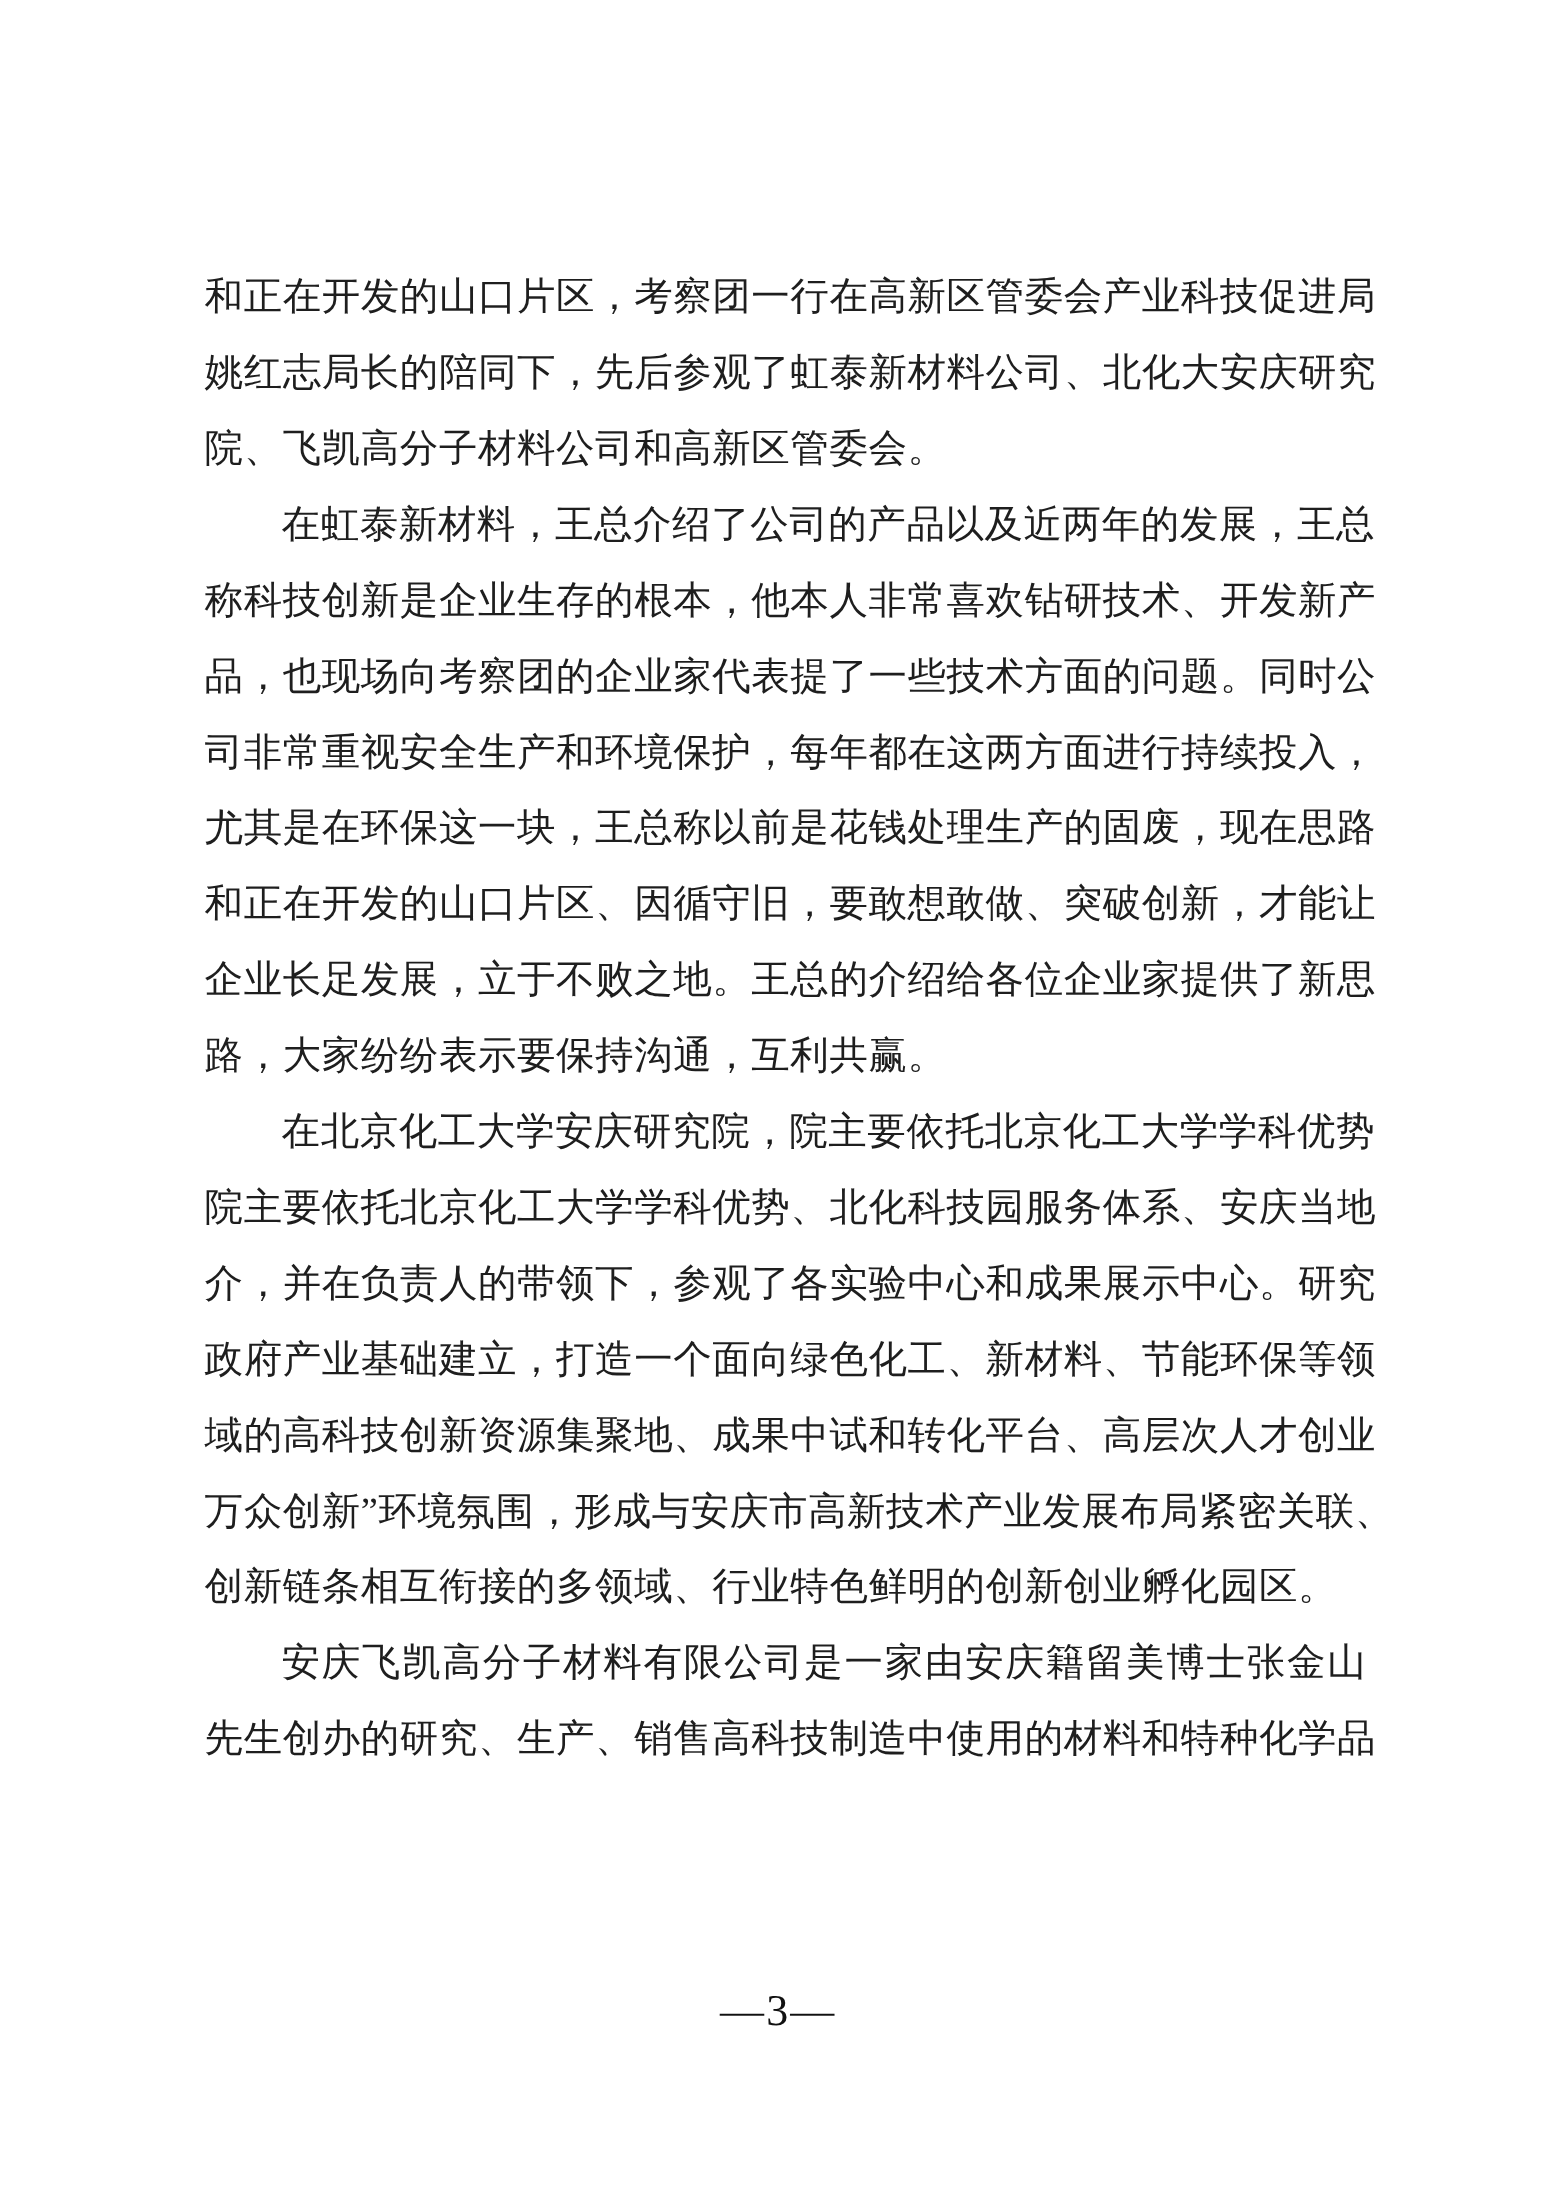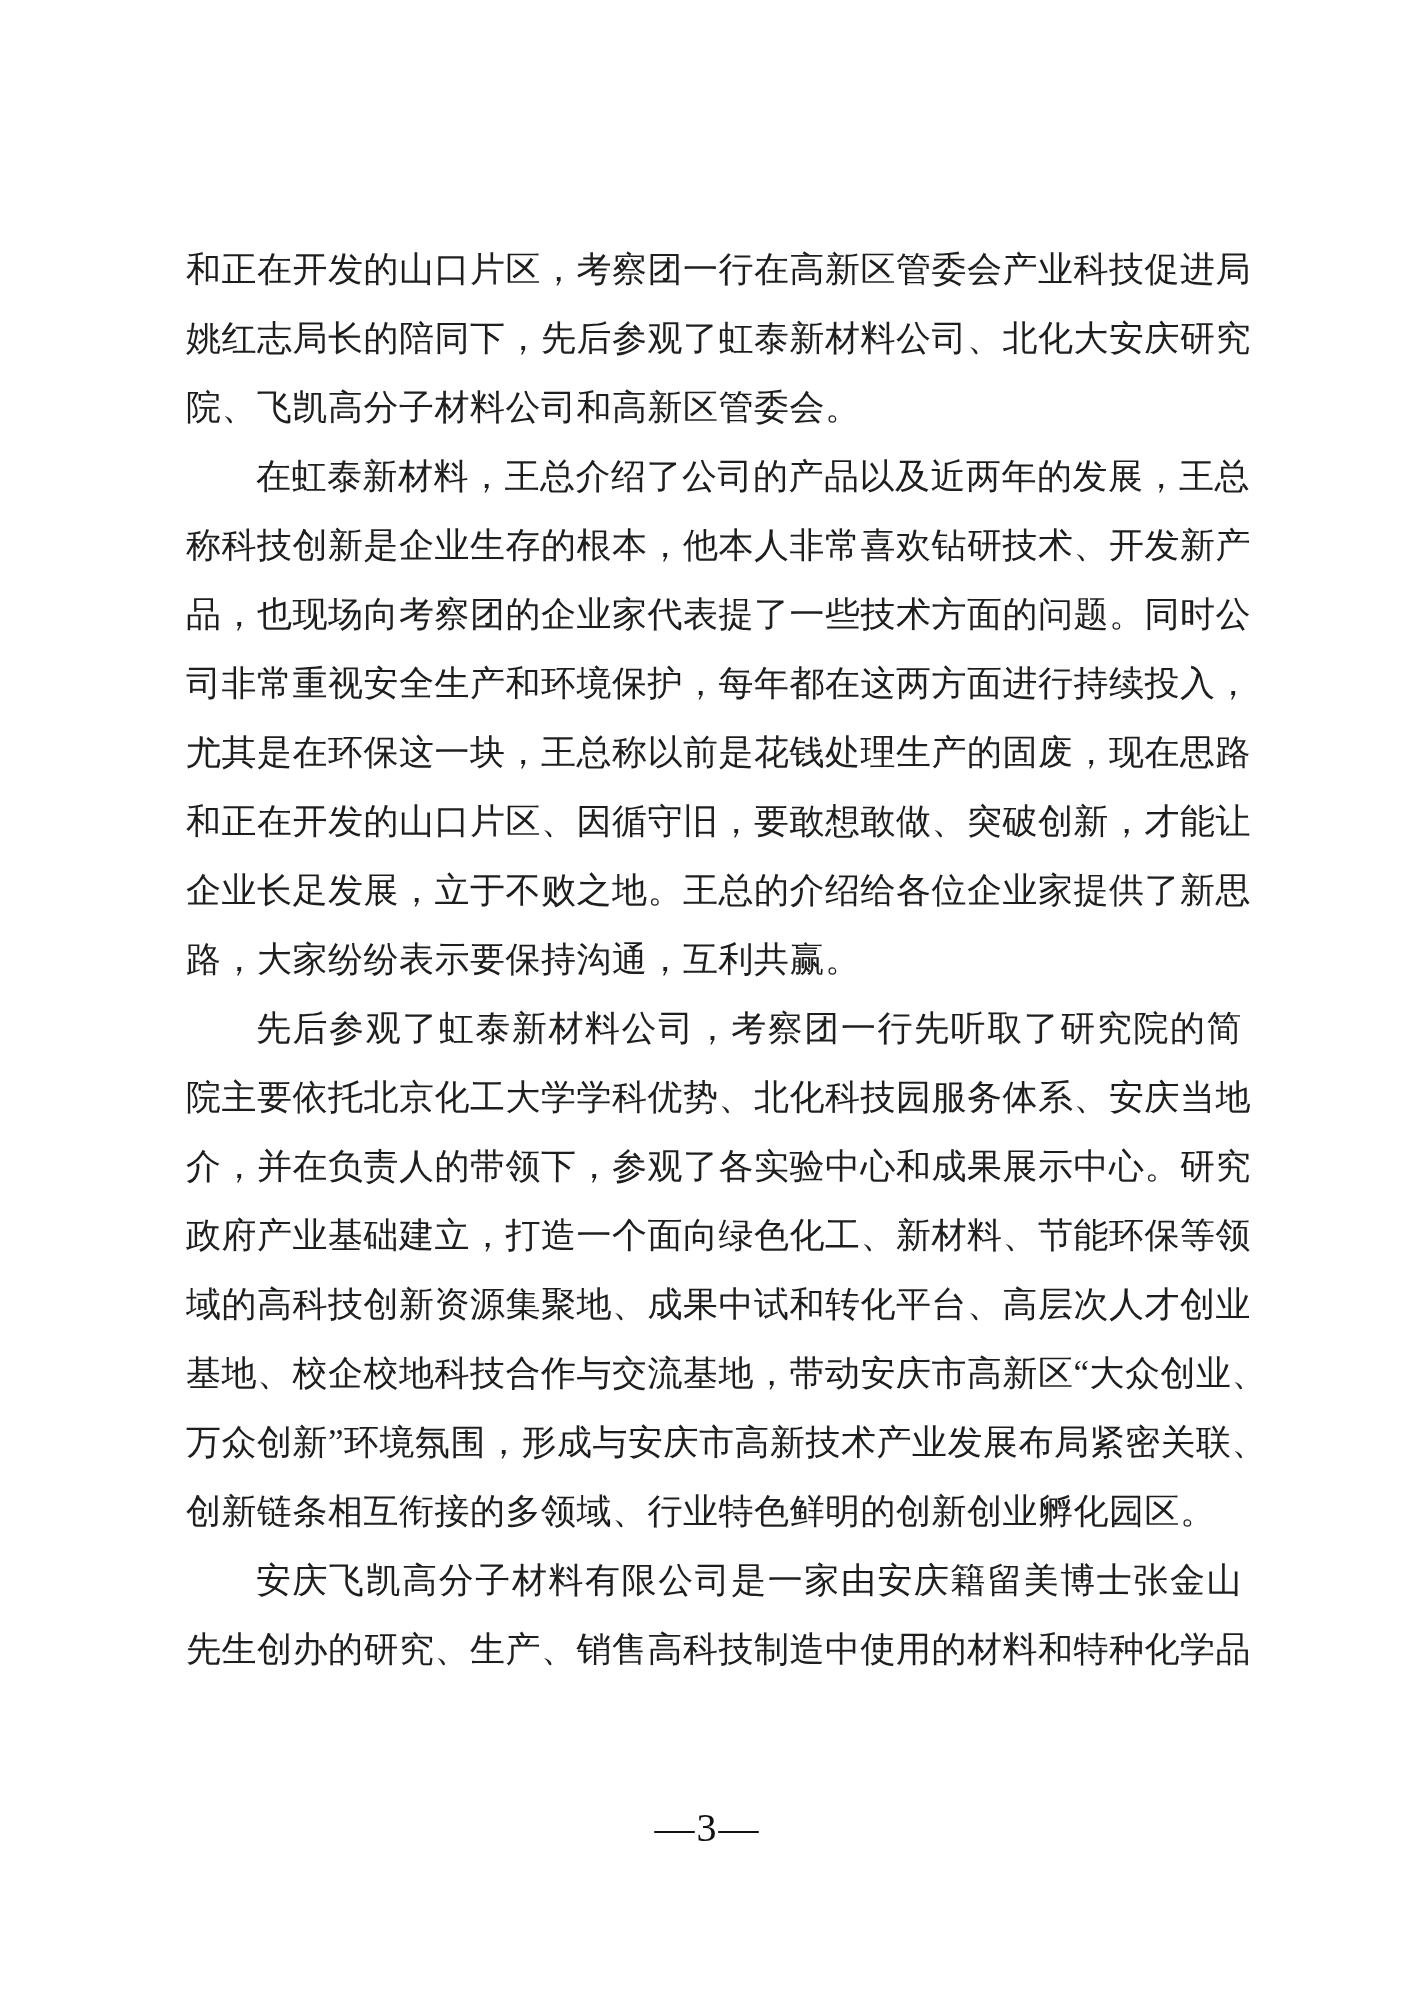--- a/index.html
+++ b/index.html
@@ -69,26 +69,25 @@
 
     <div class="line indent">在虹泰新材料，王总介绍了公司的产品以及近两年的发展，王总</div>
     <div class="line">称科技创新是企业生存的根本，他本人非常喜欢钻研技术、开发新产</div>
     <div class="line">品，也现场向考察团的企业家代表提了一些技术方面的问题。同时公</div>
     <div class="line">司非常重视安全生产和环境保护，每年都在这两方面进行持续投入，</div>
     <div class="line">尤其是在环保这一块，王总称以前是花钱处理生产的固废，现在思路</div>
     <div class="line">和正在开发的山口片区、因循守旧，要敢想敢做、突破创新，才能让</div>
     <div class="line">企业长足发展，立于不败之地。王总的介绍给各位企业家提供了新思</div>
     <div class="line short">路，大家纷纷表示要保持沟通，互利共赢。</div>
 
-    <div class="line indent">先后参观了虹泰新材料公司，考察团一行先听取了研究院的简</div>
+    <div class="line indent">在北京化工大学安庆研究院，院主要依托北京化工大学学科优势</div>
     <div class="line">院主要依托北京化工大学学科优势、北化科技园服务体系、安庆当地</div>
     <div class="line">介，并在负责人的带领下，参观了各实验中心和成果展示中心。研究</div>
     <div class="line">政府产业基础建立，打造一个面向绿色化工、新材料、节能环保等领</div>
     <div class="line">域的高科技创新资源集聚地、成果中试和转化平台、高层次人才创业</div>
-    <div class="line">基地、校企校地科技合作与交流基地，带动安庆市高新区“大众创业、</div>
     <div class="line">万众创新”环境氛围，形成与安庆市高新技术产业发展布局紧密关联、</div>
     <div class="line short">创新链条相互衔接的多领域、行业特色鲜明的创新创业孵化园区。</div>
 
     <div class="line indent">安庆飞凯高分子材料有限公司是一家由安庆籍留美博士张金山</div>
     <div class="line">先生创办的研究、生产、销售高科技制造中使用的材料和特种化学品</div>
 
   </div>
 
   <div class="page-footer">
     <span class="page-number">—3—</span>

